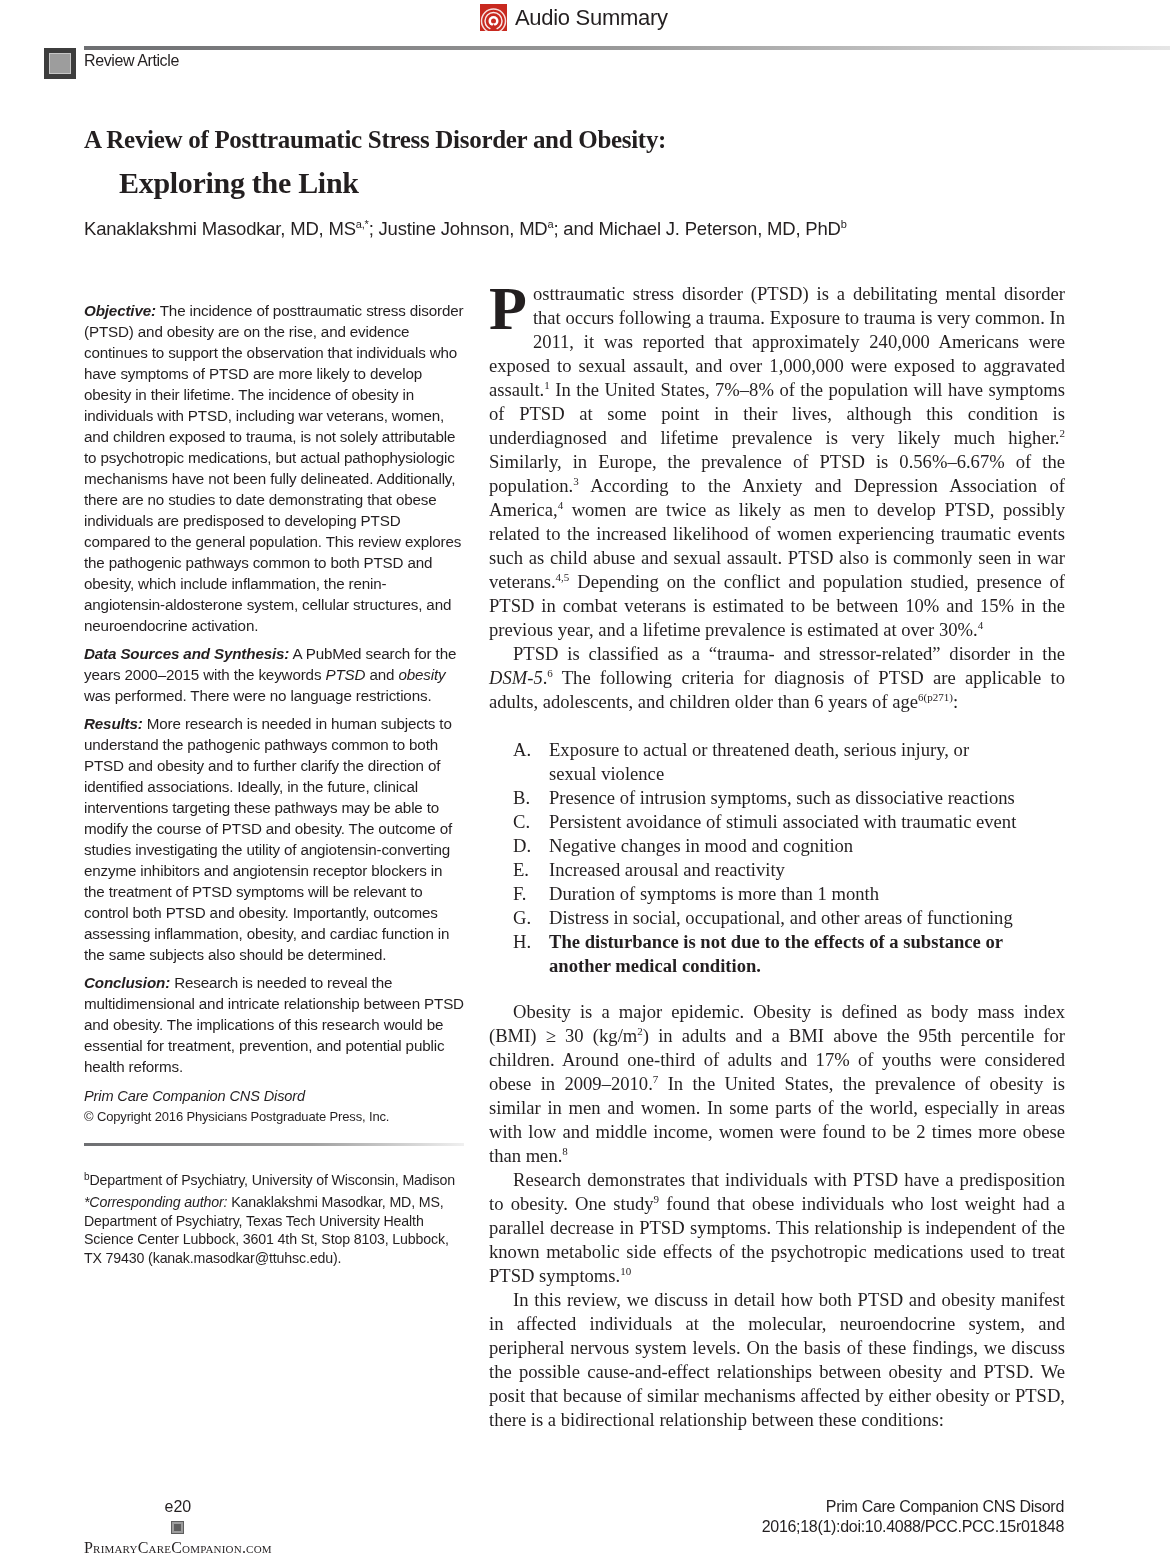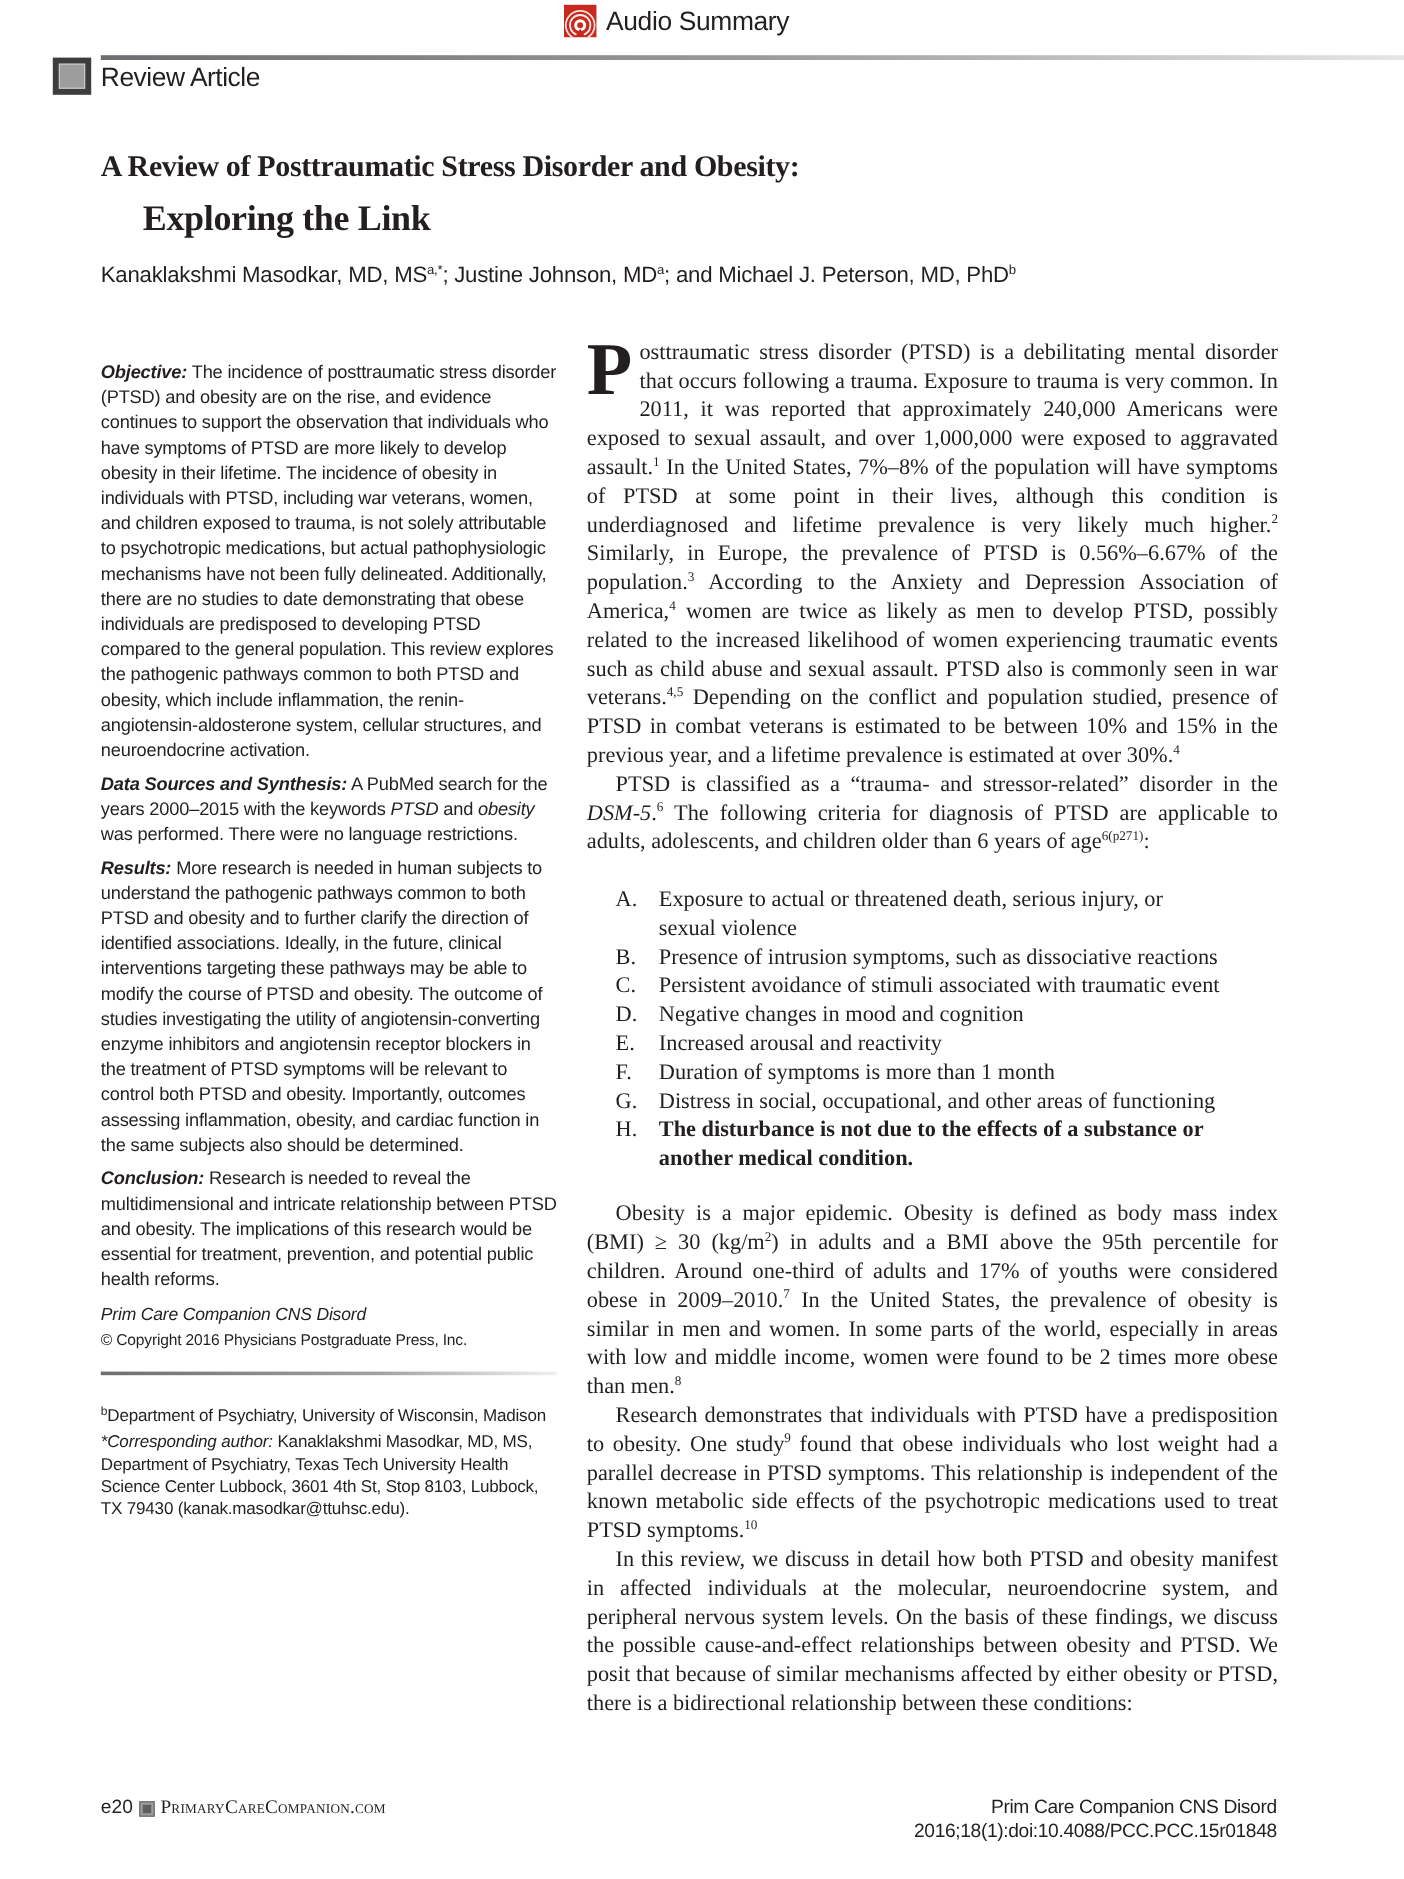--- a/index.html
+++ b/index.html
@@ -1,28 +1,28 @@
 <!DOCTYPE html>
 <html><head>
 <meta charset="utf-8">
 <style>
   * { box-sizing: border-box; margin: 0; padding: 0; }
   html, body { width: 1170px; height: 1566px; background: #ffffff; overflow: hidden; }
   body { position: relative; color: #231f20; font-family: "Liberation Sans", sans-serif; }
 
-  .audio { position: absolute; left: 470px; top: 4px; display: flex; align-items: center; gap: 8px; text-align: center; }
+  .audio { position: absolute; left: 480px; top: 4px; display: flex; align-items: center; gap: 8px; text-align: center; }
   .audio-icon { width: 27px; height: 27px; background: #c8291f; position: relative; overflow: hidden; }
   .audio-icon svg { width: 27px; height: 27px; display: block; }
   .audio-label { font-family: "Liberation Sans", sans-serif; font-size: 22px; color: #231f20; letter-spacing: -0.3px; }
 
   .hrule-top { position: absolute; left: 84px; top: 46px; width: 1086px; height: 4px;
     background: linear-gradient(to right, #6d6e71 0%, #9a9a9a 50%, #e6e6e6 100%); }
   .type-box { position: absolute; left: 44px; top: 48px; width: 32px; height: 31px; background: #3d3d3d; }
   .type-box-inner { position: absolute; left: 5px; top: 5px; width: 22px; height: 21px; background: #9d9d9d; border: 1px solid #c7c7c7; }
-  .type-label { position: absolute; left: 84px; top: 52px; font-size: 22px; color: #231f20; letter-spacing: -0.4px; }
+  .type-label { position: absolute; left: 84px; top: 52px; font-size: 16px; color: #231f20; letter-spacing: -0.4px; }
 
   .title { position: absolute; left: 84px; top: 126px; font-family: "Liberation Serif", serif; font-weight: bold; font-size: 25px; color: #231f20; letter-spacing: -0.3px; }
   .subtitle { position: absolute; left: 84px; top: 166px; font-family: "Liberation Serif", serif; font-size: 30px; color: #231f20; letter-spacing: -0.3px; margin-left: 35px; }
   .authors { position: absolute; left: 84px; top: 218px; font-size: 18.5px; color: #231f20; letter-spacing: -0.2px; }
   .authors sup { font-size: 11px; vertical-align: 7px; }
 
   .left { position: absolute; left: 84px; top: 300px; width: 380px; font-size: 15.2px; line-height: 21px; color: #231f20; letter-spacing: -0.15px; }
   .abs-head { font-weight: bold; font-size: 16.5px; margin-bottom: 2px; letter-spacing: 0.2px; }
   .abs-p { margin-bottom: 7px; }
   .abs-p b { font-style: italic; }
@@ -35,21 +35,21 @@
 
   .right { position: absolute; left: 489px; top: 282px; width: 576px; font-family: "Liberation Serif", serif; font-size: 18.6px; line-height: 24px; color: #231f20; text-align: justify; }
   .right p { margin: 0; }
   .indent { text-indent: 24px; }
   .dropcap { float: left; font-family: "Liberation Serif", serif; font-weight: bold; font-size: 62px; line-height: 46px; margin: 3px 6px 0 0; color: #231f20; }
   .right sup { font-size: 11px; vertical-align: 7px; line-height: 0; }
   .criteria { margin: 24px 0 22px 24px; list-style: none; text-align: left; }
   .criteria li { display: flex; }
   .criteria .lt { width: 36px; flex: none; }
 
-  .footer-left { position: absolute; left: 84px; top: 1498px; display: flex; align-items: center; gap: 6px; font-size: 16px; }
+  .footer-left { position: absolute; left: 84px; top: 1498px; display: flex; align-items: center; gap: 6px; font-size: 16px; flex-direction: column; }
   .fbox { width: 11px; height: 11px; background: #5d5d5d; border: 2px solid #9d9d9d; outline: 1px solid #5d5d5d; }
   .site { font-family: "Liberation Serif", serif; font-variant: small-caps; font-size: 16px; letter-spacing: 0.2px; }
   .footer-right { position: absolute; right: 106px; top: 1497px; text-align: right; font-size: 16px; line-height: 20px; letter-spacing: -0.3px; }
 </style>
 </head>
 <body>
 
 <div class="audio">
   <span class="audio-icon">
     <svg viewBox="0 0 27 27">

